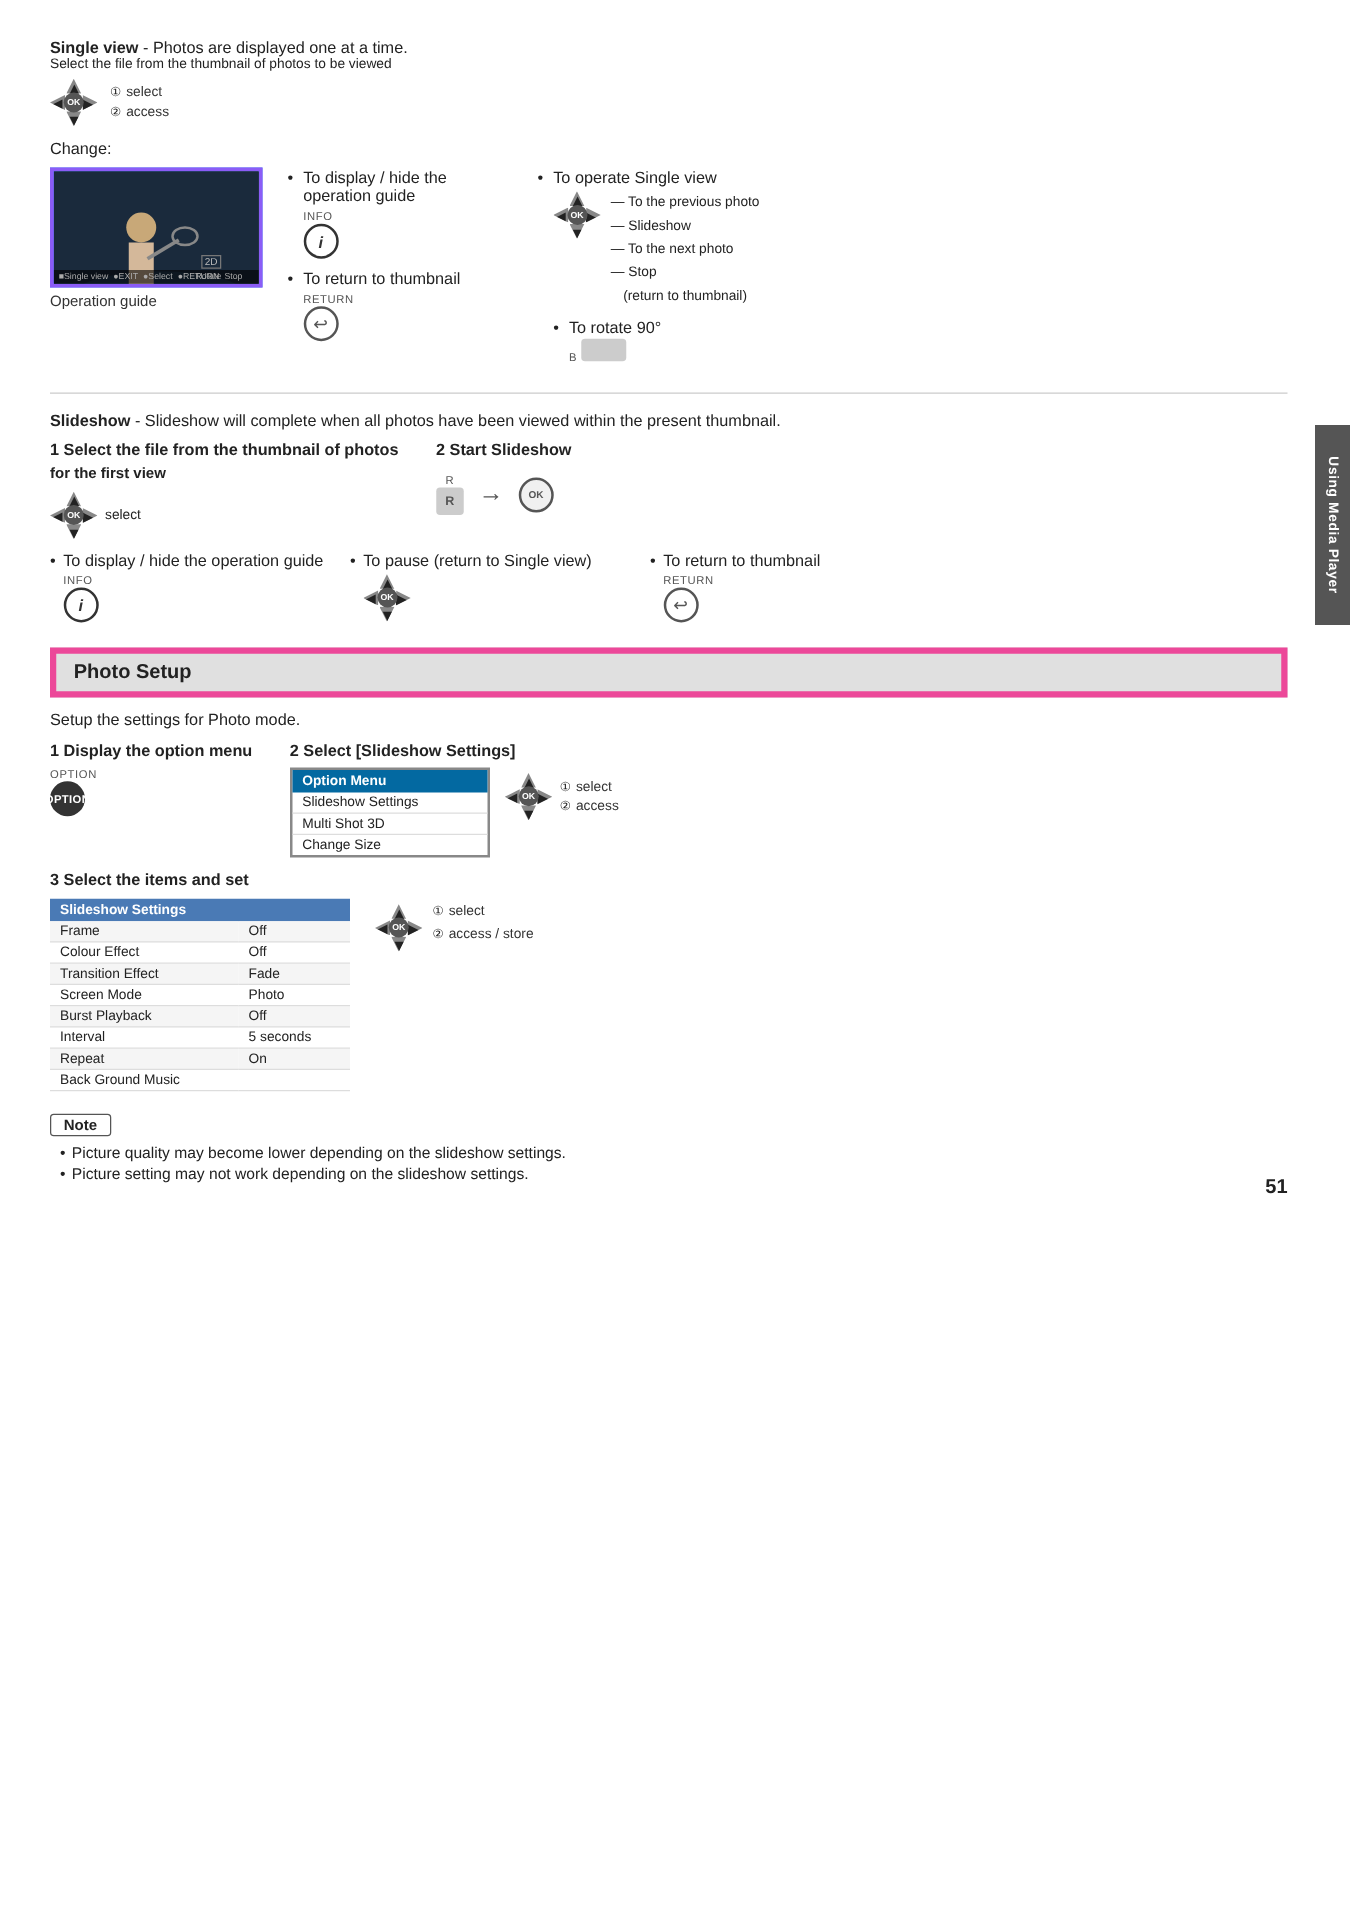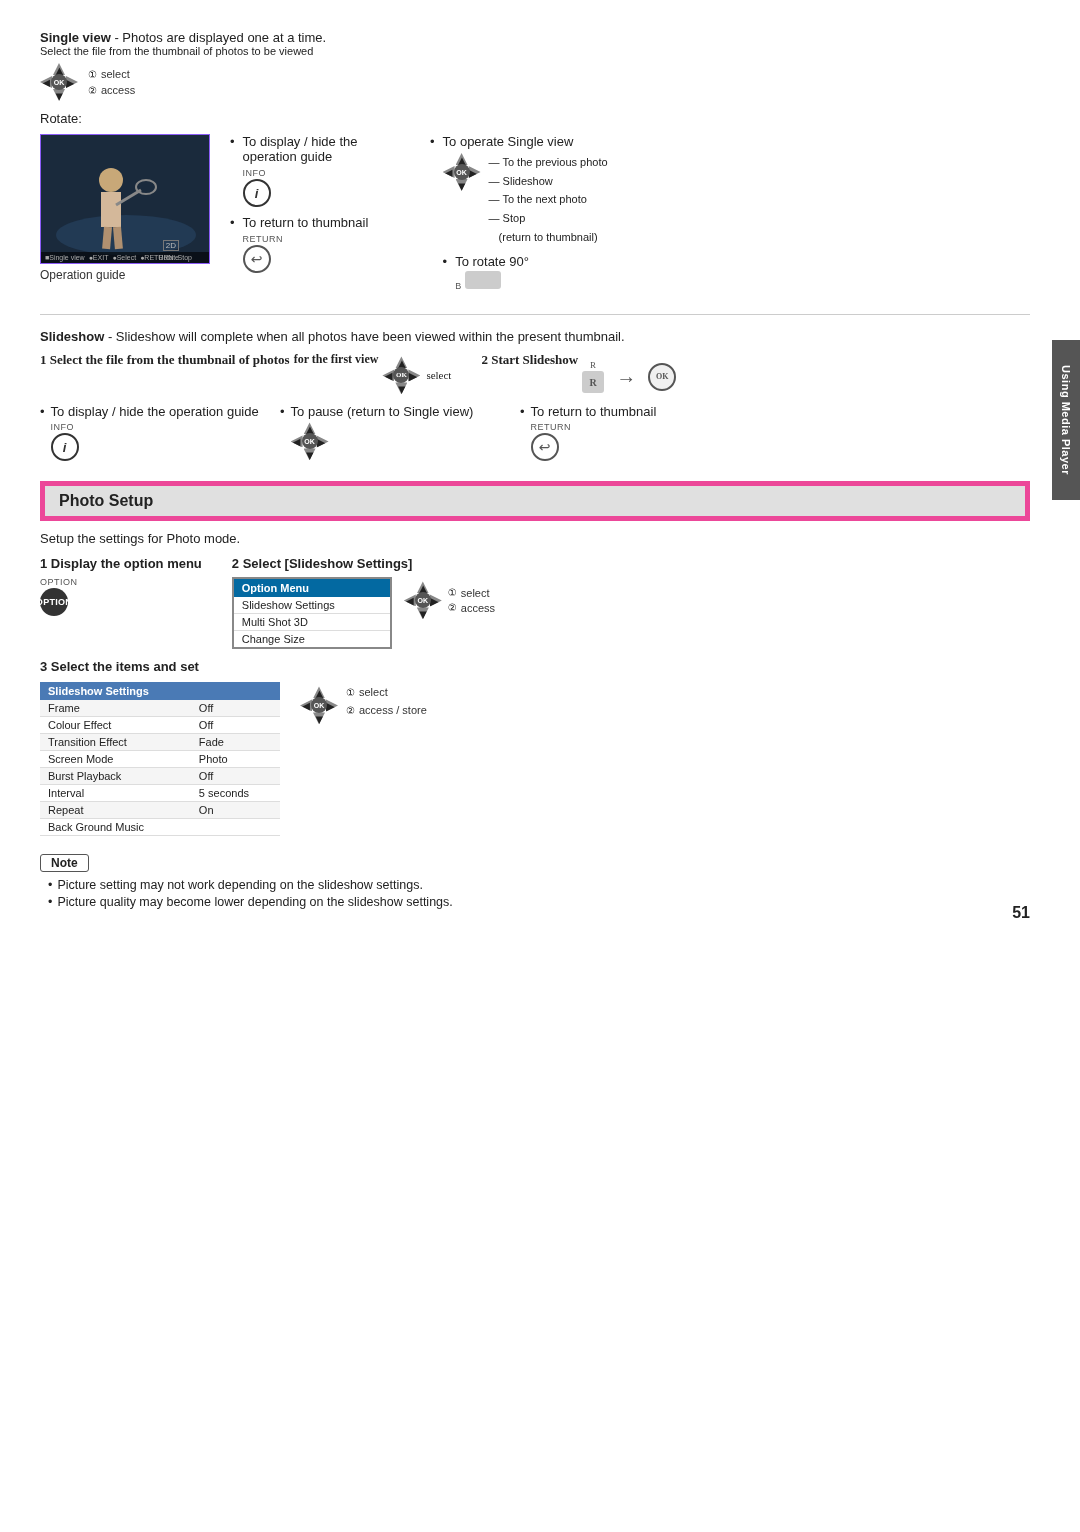--- a/index.html
+++ b/index.html
@@ -28,22 +28,22 @@
     .small-label { font-size: 11px; color: #333; }
     .circled-num {
       font-size: 10px;
       font-family: serif;
     }
 
     .example-row {
       display: flex; gap: 20px; align-items: flex-start; margin: 8px 0 12px 0;
     }
     .screenshot-box {
-      width: 170px; height: 130px;
-      border: 1px solid #8b5cf6;
+      width: 170px; height: 96px;
+      border: 3px solid #8b5cf6;
       background: #3b82f6;
       position: relative;
       flex-shrink: 0;
       overflow: hidden;
     }
     .screenshot-inner {
       width: 100%; height: 100%;
       background: linear-gradient(135deg, #2a3a5c 0%, #1a2a3c 40%, #3a2a1a 70%, #2a1a0a 100%);
       position: relative;
     }
@@ -104,21 +104,21 @@
     .operation-guide-label {
       font-size: 12px; margin-top: 4px; color: #333;
     }
 
     
     .divider { border-top: 1px solid #ccc; margin: 14px 0; }
 
     
     .slideshow-section { margin-top: 10px; }
     .steps-row { display: flex; gap: 30px; align-items: flex-start; margin: 8px 0; }
-    .step { display: flex; flex-direction: row; gap: 4px; font-family: Liberation Serif, serif; }
+    .step { display: flex; flex-direction: column; gap: 4px; }
 
     
     .photo-setup-header {
       background: #e0e0e0;
       padding: 6px 14px;
       font-size: 16px;
       font-weight: bold;
       margin: 18px 0 10px 0;
       border: 5px solid #ec4899;
     }
@@ -277,21 +277,21 @@
           <span class="small-label">select</span>
         </div>
         <div style="display:flex;align-items:center;gap:4px;">
           <span class="circled-num">②</span>
           <span class="small-label">access</span>
         </div>
       </div>
     </div>
   </div>
 
-  <p style="margin-bottom:6px;">Rotate:</p>
+  <p style="margin-bottom:6px;">Change:</p>
 
   <div class="example-row">
 
     <div style="display:flex;flex-direction:column;align-items:flex-start;">
       <div class="screenshot-box">
         <div class="screenshot-inner">
           <span class="screenshot-label">Single view</span>
 
           <svg width="170" height="130" style="position:absolute;top:0;left:0;">
             <rect width="170" height="130" fill="#1a2a3c"></rect>
@@ -571,22 +571,22 @@
             <span class="small-label">access / store</span>
           </div>
         </div>
       </div>
     </div>
   </div>
 
   <div style="margin-top:18px;">
     <div class="note-box">Note</div>
     <ul class="note-list" id="note-list">
-    <li>Picture setting may not work depending on the slideshow settings.</li>
-        <li>Picture quality may become lower depending on the slideshow settings.</li>
+    <li>Picture quality may become lower depending on the slideshow settings.</li>
+        <li>Picture setting may not work depending on the slideshow settings.</li>
       </ul>
   </div>
 
   <div class="page-num">51</div>
 
   <div class="side-label-wrapper">
     <span class="side-label-text">Using Media Player</span>
   </div>
 
 </div>

